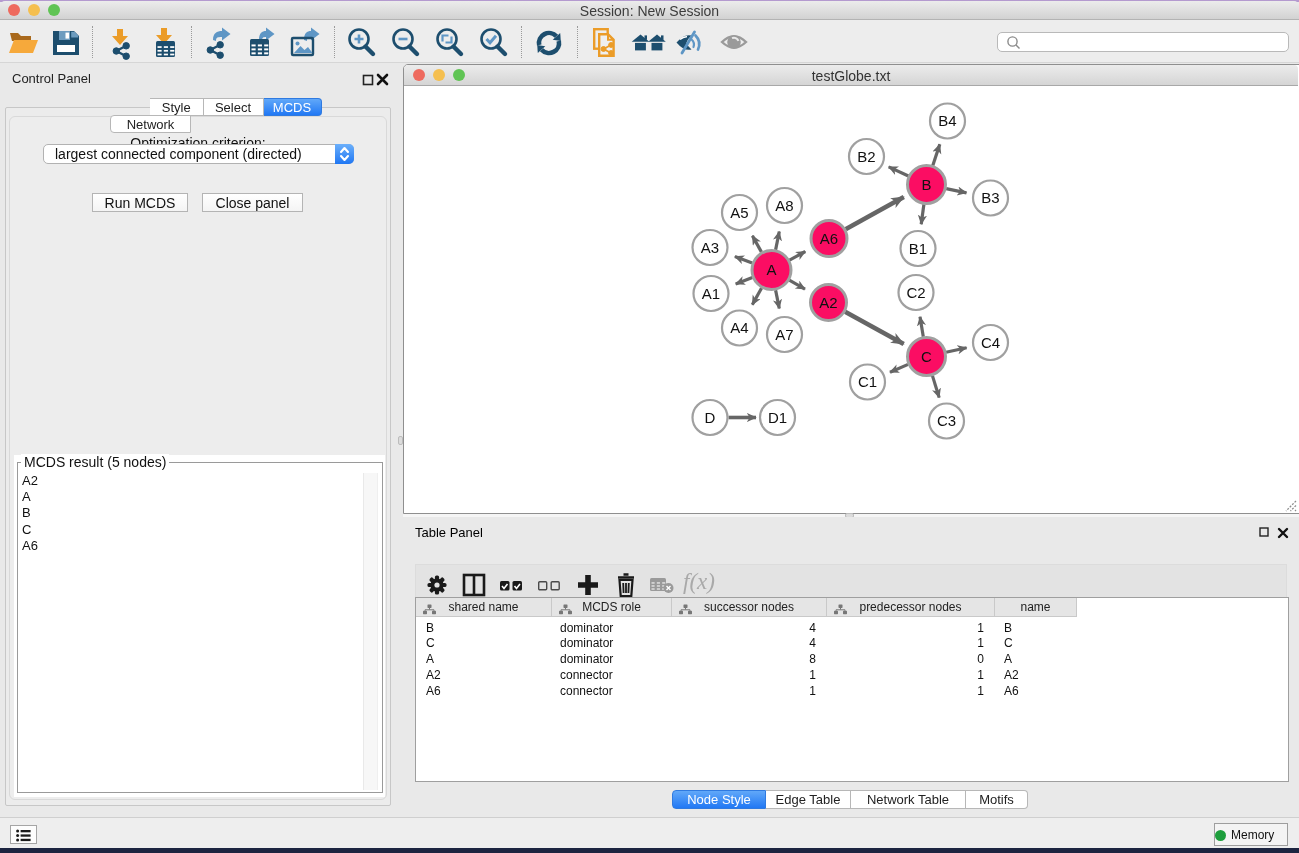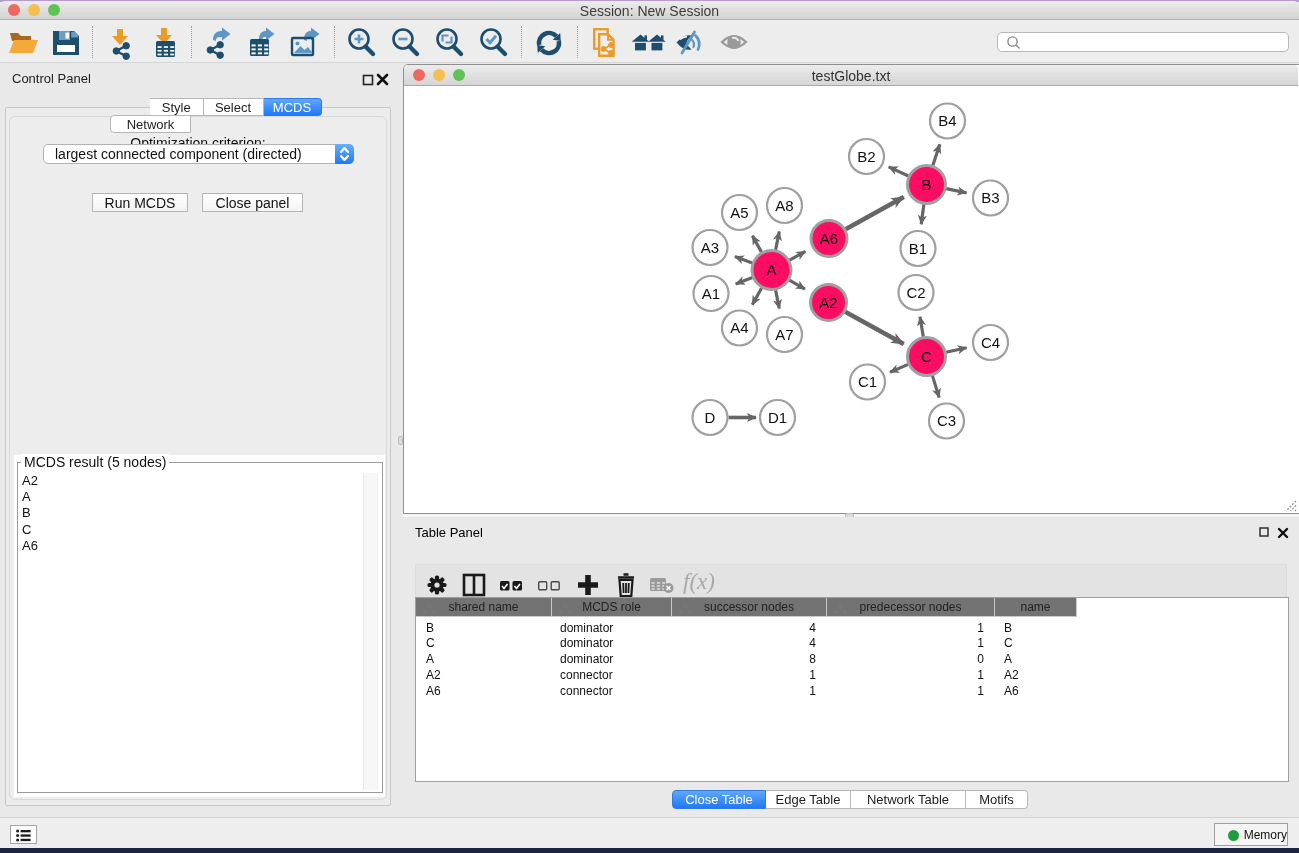--- a/index.html
+++ b/index.html
@@ -31,21 +31,21 @@
 #glist { left:19px; top:407px; width:340px; height:320px; font-size:13px; color:#111; line-height:16.2px; padding:3px 0 0 3px; }
 #gscroll { position:absolute; left:363px; top:410px; width:15px; height:317px; background:#f7f7f7; border-left:1px solid #e9e9e9; border-right:1px solid #efefef; }
 #netwin { left:403px; top:64px; width:1064px; height:450px; background:#fff; border:1px solid #8f8f8f; border-radius:5px 5px 0 0; }
 #net-titlebar { left:0; top:0; width:894px; height:21px; background:linear-gradient(#ececec,#d5d5d5); border-bottom:1px solid #a8a8a8; border-radius:4px 4px 0 0; position:absolute; }
 #net-title { width:100%; text-align:center; top:3px; font-size:14px; color:#333; position:absolute; }
 #canvas { left:0; top:22px; width:894px; height:426px; background:#fff; position:absolute; }
 #tpanel { left:403px; top:517px; width:896px; height:300px; background:#e9e9e9; }
 #tp-title { left:12px; top:8px; font-size:13px; color:#000000; }
 #tp-toolbar { left:12px; top:36px; width:872px; height:36px; background:#e3e3e3; border:1px solid #dcdcdc; position:absolute;margin-top:11px; }
 #tablebox { left:12px; top:80px; width:874px; height:185px; background:#fff; border:1px solid #9f9f9f; position:absolute; }
-.th { position:absolute; top:0; height:19px; background:#737373; border-right:1px solid #c9c9c9; border-bottom:1px solid #c9c9c9; font-size:12px; color:#222; text-align:center; line-height:18px; }
+.th { position:absolute; top:0; height:19px; background:#e5e5e5; border-right:1px solid #c9c9c9; border-bottom:1px solid #c9c9c9; font-size:12px; color:#222; text-align:center; line-height:18px; }
 .td { position:absolute; font-size:12px; color:#111; height:16px; line-height:16px; }
 #statusbar { left:0; top:817px; width:1299px; height:31px; background:#eeeeee; border-top:1px solid #cfcfcf; }
 #navy { left:0; top:848px; width:1299px; height:5px; background:#1c2440; }
 text { font-family:"Liberation Sans", sans-serif; }
 </style>
 </head>
 <body>
 <div id="deskTop" class="abs"></div>
 <div id="titlebar" class="abs">
   <div class="tl" style="left:8px;background:#ee6a5e;"></div>
@@ -445,34 +445,34 @@
 <div class="td" style="left:144px;top:69.2px;">connector</div>
 <div class="td" style="left:320px;top:69.2px;width:80px;text-align:right;">1</div>
 <div class="td" style="left:488px;top:69.2px;width:80px;text-align:right;">1</div>
 <div class="td" style="left:588px;top:69.2px;">A2</div>
 <div class="td" style="left:10px;top:85.1px;">A6</div>
 <div class="td" style="left:144px;top:85.1px;">connector</div>
 <div class="td" style="left:320px;top:85.1px;width:80px;text-align:right;">1</div>
 <div class="td" style="left:488px;top:85.1px;width:80px;text-align:right;">1</div>
 <div class="td" style="left:588px;top:85.1px;">A6</div>
     </div>
-<div class="tabseg sel" style="left:269px;top:273px;width:94px;height:19px;line-height:18px;border-radius:4px 0 0 4px;">Close Table</div>
+<div class="tabseg sel" style="left:269px;top:273px;width:94px;height:19px;line-height:18px;border-radius:4px 0 0 4px;">Node Style</div>
 <div class="tabseg" style="left:363px;top:273px;width:85px;height:19px;line-height:18px;border-left:none;">Edge Table</div>
 <div class="tabseg" style="left:448px;top:273px;width:115px;height:19px;line-height:18px;border-left:none;">Network Table</div>
 <div class="tabseg" style="left:563px;top:273px;width:62px;height:19px;line-height:18px;border-radius:0 4px 4px 0;border-left:none;">Motifs</div>
 
 </div>
 <div id="statusbar" class="abs">
 
 <div class="abs" style="left:10px;top:7px;width:27px;height:19px;background:#fdfdfd;border:1px solid #a5a5a5;text-align:center;padding-top:2px;"><svg width="15" height="13" viewBox="0 0 15 13">
         <g fill="#1a1a1a">
           <circle cx="1.6" cy="2.1" r="1.5"></circle>
           <circle cx="1.6" cy="6.5" r="1.5"></circle>
           <circle cx="1.6" cy="10.9" r="1.5"></circle>
           <rect x="4.6" y="1" width="10" height="2.3"></rect>
           <rect x="4.6" y="5.4" width="10" height="2.3"></rect>
           <rect x="4.6" y="9.8" width="10" height="2.3"></rect>
         </g>
       </svg></div>
-<div class="abs" style="left:1214px;top:5px;width:74px;height:23px;background:#f4f4f4;border:1px solid #9e9e9e;font-size:12px;color:#111;text-align:right;line-height:22px;"><span style="display:inline-block;width:11px;height:11px;border-radius:50%;background:#1d9e3c;vertical-align:-2px;margin-right:5px;"></span>Memory</div>
+<div class="abs" style="left:1214px;top:5px;width:74px;height:23px;background:#f4f4f4;border:1px solid #9e9e9e;font-size:12px;color:#111;text-align:left;line-height:22px;"><span style="display:inline-block;width:11px;height:11px;border-radius:50%;background:#1d9e3c;vertical-align:-2px;margin-right:5px;"></span>Memory</div>
 
 </div>
 <div id="navy" class="abs"></div>
 
 </body></html>

